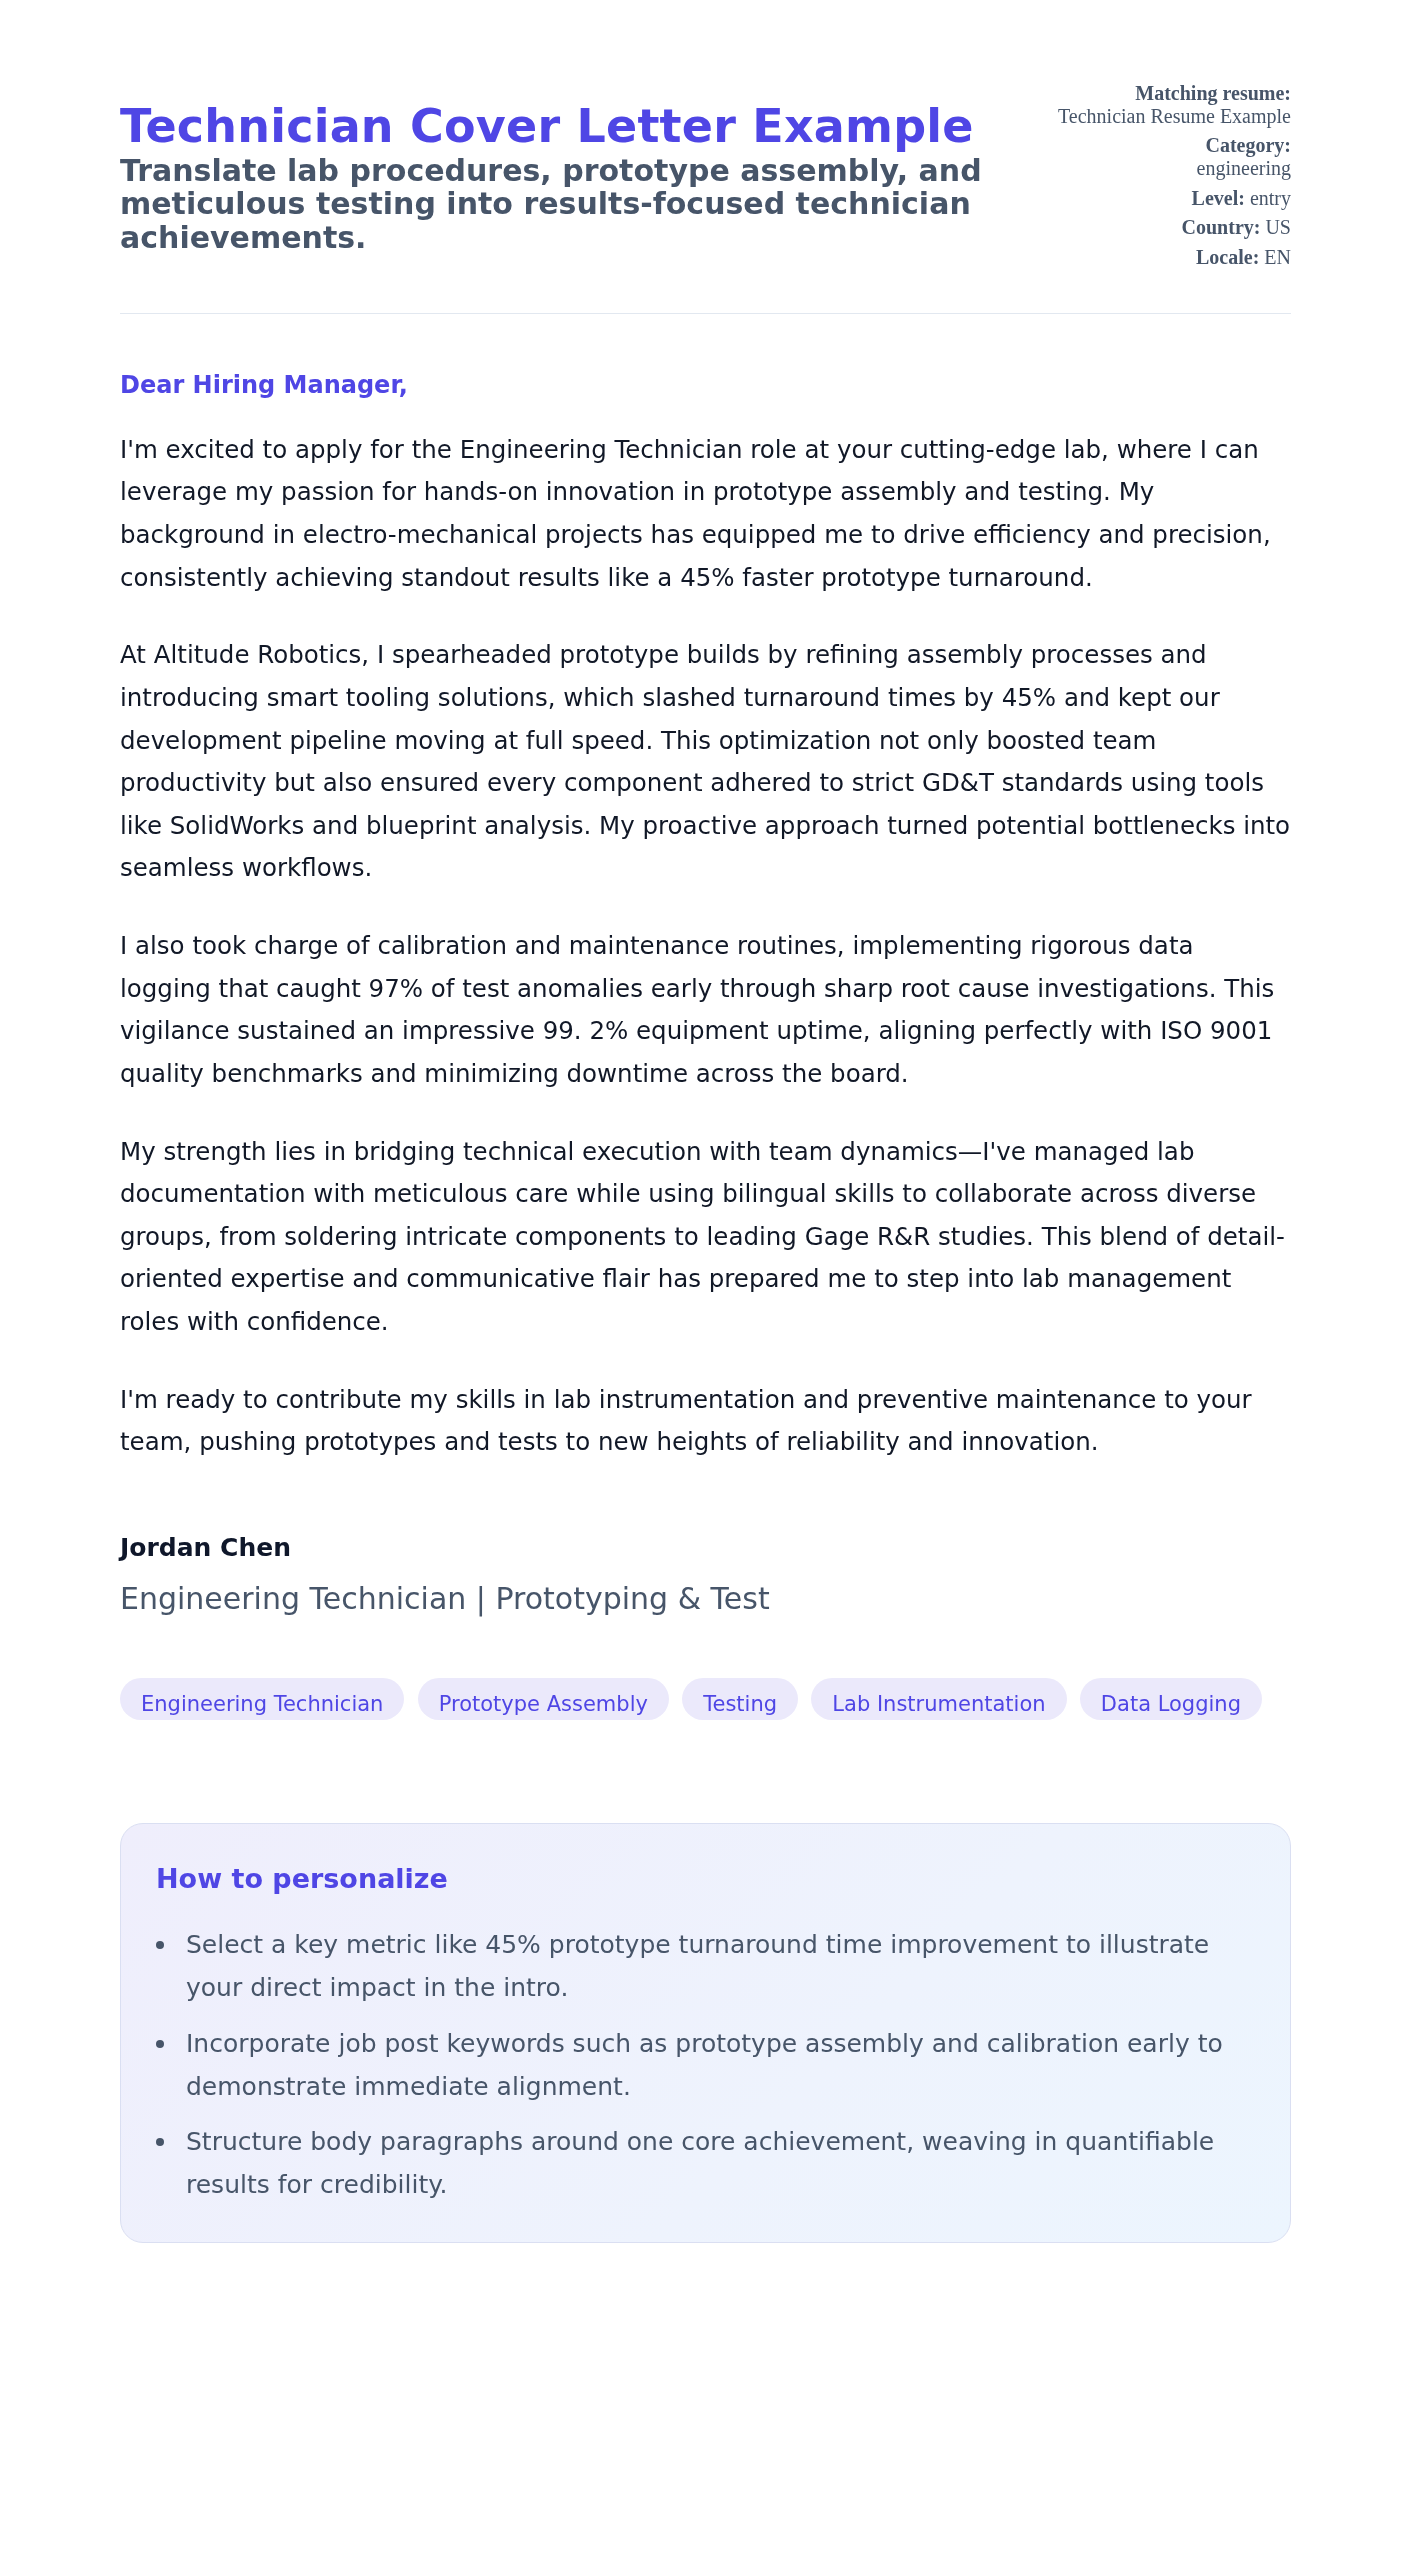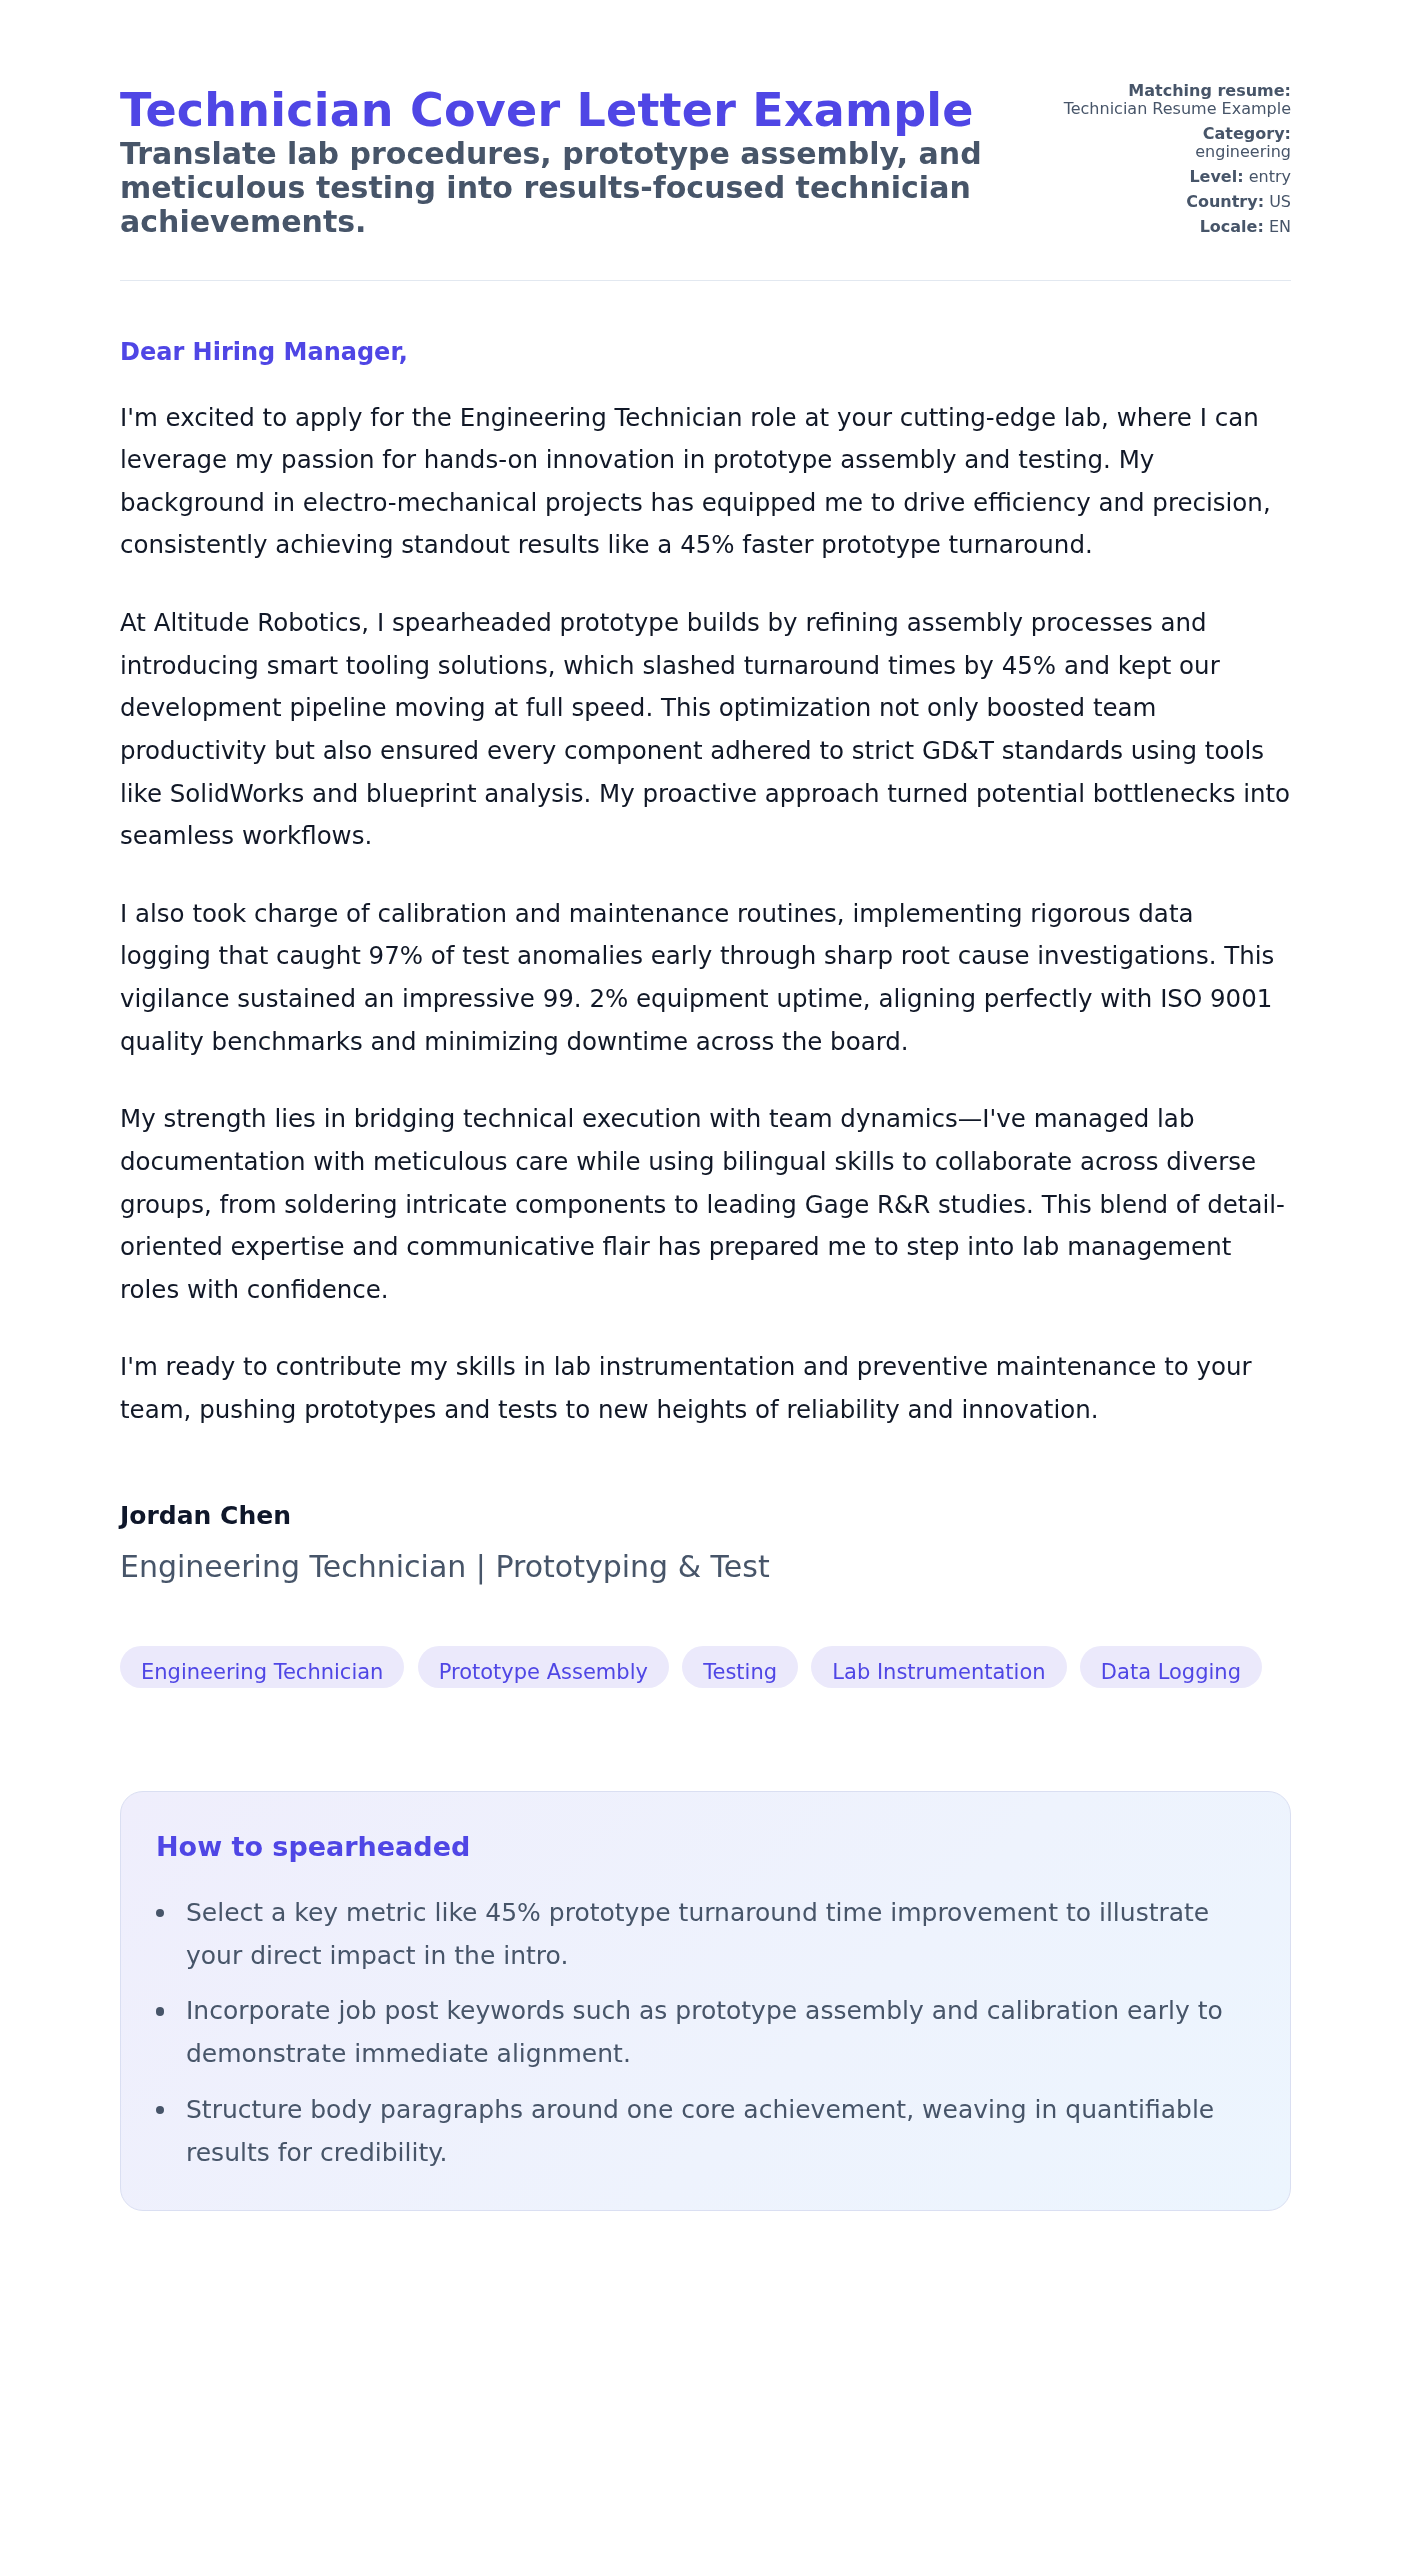--- a/index.html
+++ b/index.html
@@ -34,24 +34,25 @@
     .subtitle {
       font-size: 30px;
       font-weight: bold;
       color: #475569;
       line-height: 1.12;
       margin-top: 1.7px;
     }
     .meta {
       width: 249px;
       text-align: right;
-      font-size: 16px;
+      font-size: 20px;
       color: #475569;
       line-height: 1.15;
       padding-top: 1.7px;
+      font-family: Liberation Serif, serif;
     }
     .meta-row { margin-bottom: 6.6px; }
     .meta-label { font-weight: bold; color: #475569; }
     .salutation {
       margin-top: 56px;
       font-size: 24px;
       font-weight: bold;
       color: #4f46e5;
       line-height: 1.3;
     }
@@ -177,21 +178,21 @@
 
   <div class="chips">
     <span class="chip">Engineering Technician</span>
     <span class="chip">Prototype Assembly</span>
     <span class="chip">Testing</span>
     <span class="chip">Lab Instrumentation</span>
     <span class="chip">Data Logging</span>
   </div>
 
   <aside class="card">
-    <h3 class="card-title">How to spearheaded</h3>
+    <h3 class="card-title">How to personalize</h3>
     <ul class="tips">
       <li class="tip">
         <span class="tip-bullet"></span>
         <span>Select a key metric like 45% prototype turnaround time improvement to illustrate your direct impact in the intro.</span>
       </li>
       <li class="tip">
         <span class="tip-bullet"></span>
         <span>Incorporate job post keywords such as prototype assembly and calibration early to demonstrate immediate alignment.</span>
       </li>
       <li class="tip">

